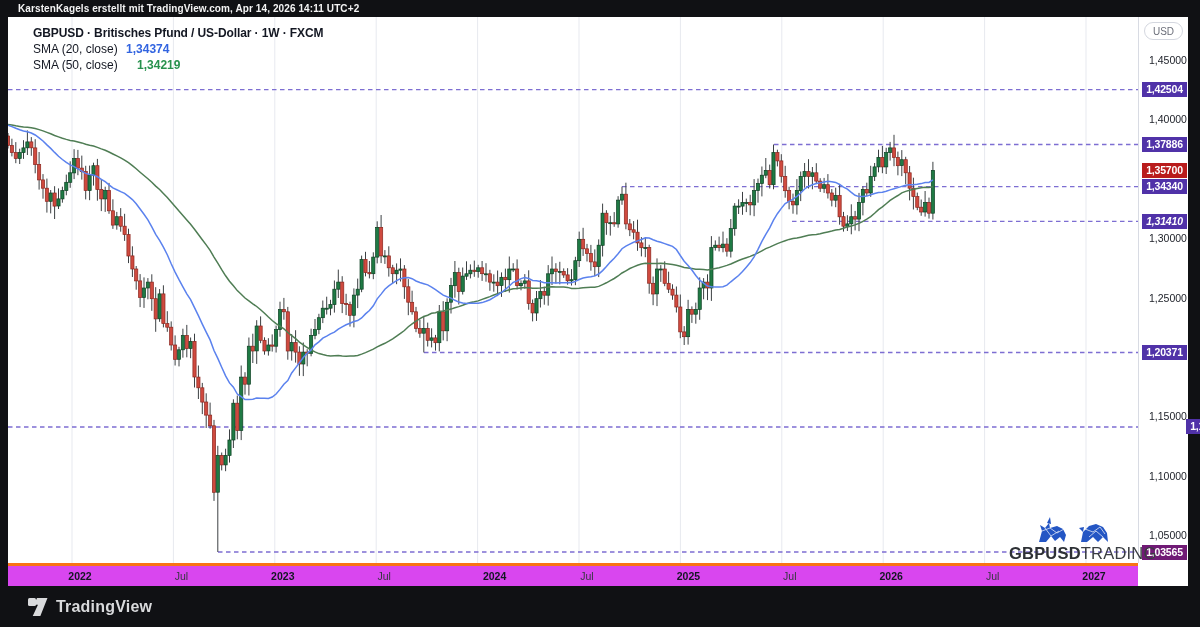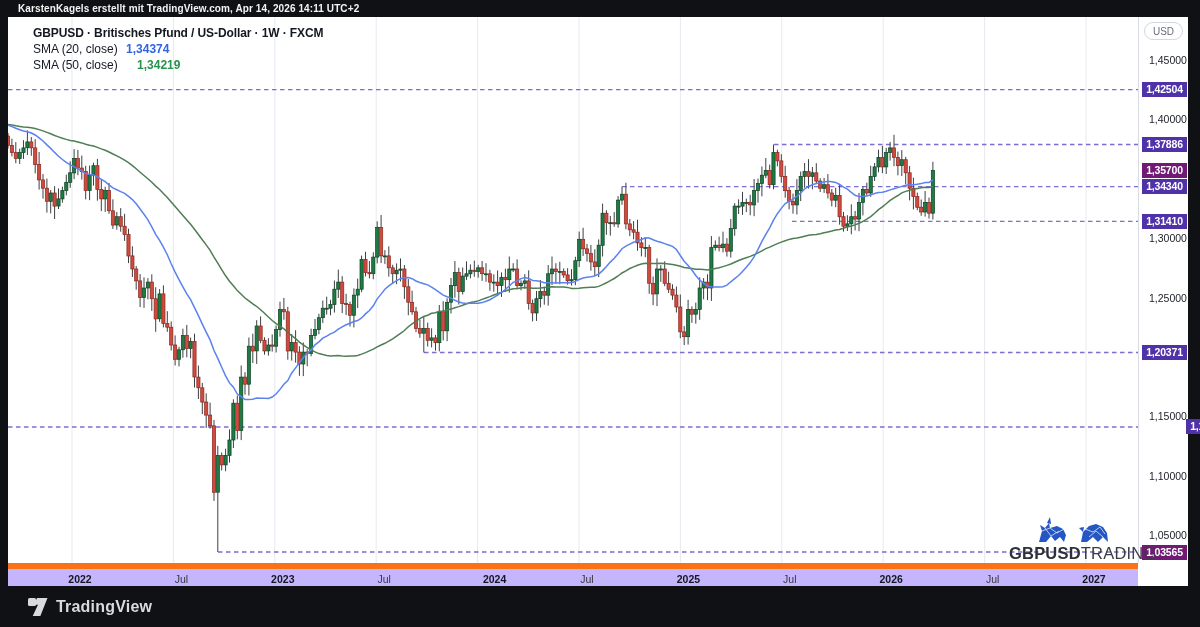--- a/index.html
+++ b/index.html
@@ -22,21 +22,21 @@
   #legend .v50{color:#27914d;font-weight:700;margin-left:16px;}
 
   #price-axis{position:absolute;left:1130px;top:0;width:50px;height:546px;
     border-left:1px solid #d8dbe3;background:#fff;}
   #usd-box{position:absolute;left:5px;top:5px;width:39px;height:18px;border:1px solid #d4d7df;
     border-radius:9px;font-size:10px;color:#6a6d78;text-align:center;line-height:17px;}
   .ptick{position:absolute;left:10px;height:12px;line-height:12px;font-size:10.5px;color:#1b1e26;white-space:nowrap;}
   .pbadge{position:absolute;left:3px;width:45px;height:15px;border-radius:0;color:#fff;
     font-size:10.5px;font-weight:700;text-align:center;line-height:15px;letter-spacing:-.2px;}
 
-  #time-axis{position:absolute;left:0;top:546px;width:1130px;height:23px;border-top:6px solid #f97316;background:#c4b5fd;}
+  #time-axis{position:absolute;left:0;top:546px;width:1130px;height:23px;border-top:3px solid #f97316;background:#d946ef;}
   .ttick{position:absolute;top:4px;transform:translateX(-50%);font-size:10.5px;color:#131722;white-space:nowrap;}
   .ttick.major{font-weight:700;}
   .ttick.minor{color:#34373e;font-weight:400;}
 
   #kagels{position:absolute;left:995px;top:495px;width:145px;height:55px;}
   #kagels .animals{position:absolute;left:34px;top:3px;}
   #kagels .wordmark{position:absolute;left:6px;top:32px;width:135px;text-align:center;
     font-size:16.5px;color:#2e3136;letter-spacing:.2px;white-space:nowrap;}
   #kagels .wordmark .bold{font-weight:700;}
   #kagels .wordmark .light{font-weight:400;color:#3a3d42;}
@@ -571,23 +571,23 @@
       <div id="usd-box">USD</div>
     <div class="ptick" style="top: 37px;">1,45000</div>
         <div class="ptick" style="top: 96.375px;">1,40000</div>
         <div class="ptick" style="top: 215.125px;">1,30000</div>
         <div class="ptick" style="top: 274.5px;">1,25000</div>
         <div class="ptick" style="top: 393.25px;">1,15000</div>
         <div class="ptick" style="top: 452.625px;">1,10000</div>
         <div class="ptick" style="top: 512px;">1,05000</div>
         <div class="pbadge" style="top: 65.14px; background: rgb(80, 50, 168);">1,42504</div>
         <div class="pbadge" style="top: 119.979px; background: rgb(80, 50, 168);">1,37886</div>
-        <div class="pbadge" style="top: 145.938px; background: #701a75;">1,35700</div>
+        <div class="pbadge" style="top: 145.938px; background: #b91c1c;">1,35700</div>
         <div class="pbadge" style="top: 162.088px; background: rgb(80, 50, 168);">1,34340</div>
-        <div class="pbadge" style="top: 196.881px; background: rgb(80, 50, 168);">1,31410</div>
+        <div class="pbadge" style="top: 196.881px; background: rgb(80, 50, 168); font-style: italic;">1,31410</div>
         <div class="pbadge" style="top: 327.969px; background: rgb(80, 50, 168);">1,20371</div>
         <div class="pbadge" style="top: 402.461px; background: rgb(80, 50, 168); margin-left: 44px;">1,14098</div>
         <div class="pbadge" style="top: 527.541px; background: #701a75;">1,03565</div>
       </div>
 
     <div id="time-axis">
         <div class="ttick major" style="left: 72px;">2022</div>
         <div class="ttick minor" style="left: 173.4px;">Jul</div>
         <div class="ttick major" style="left: 274.8px;">2023</div>
         <div class="ttick minor" style="left: 376.2px;">Jul</div>

